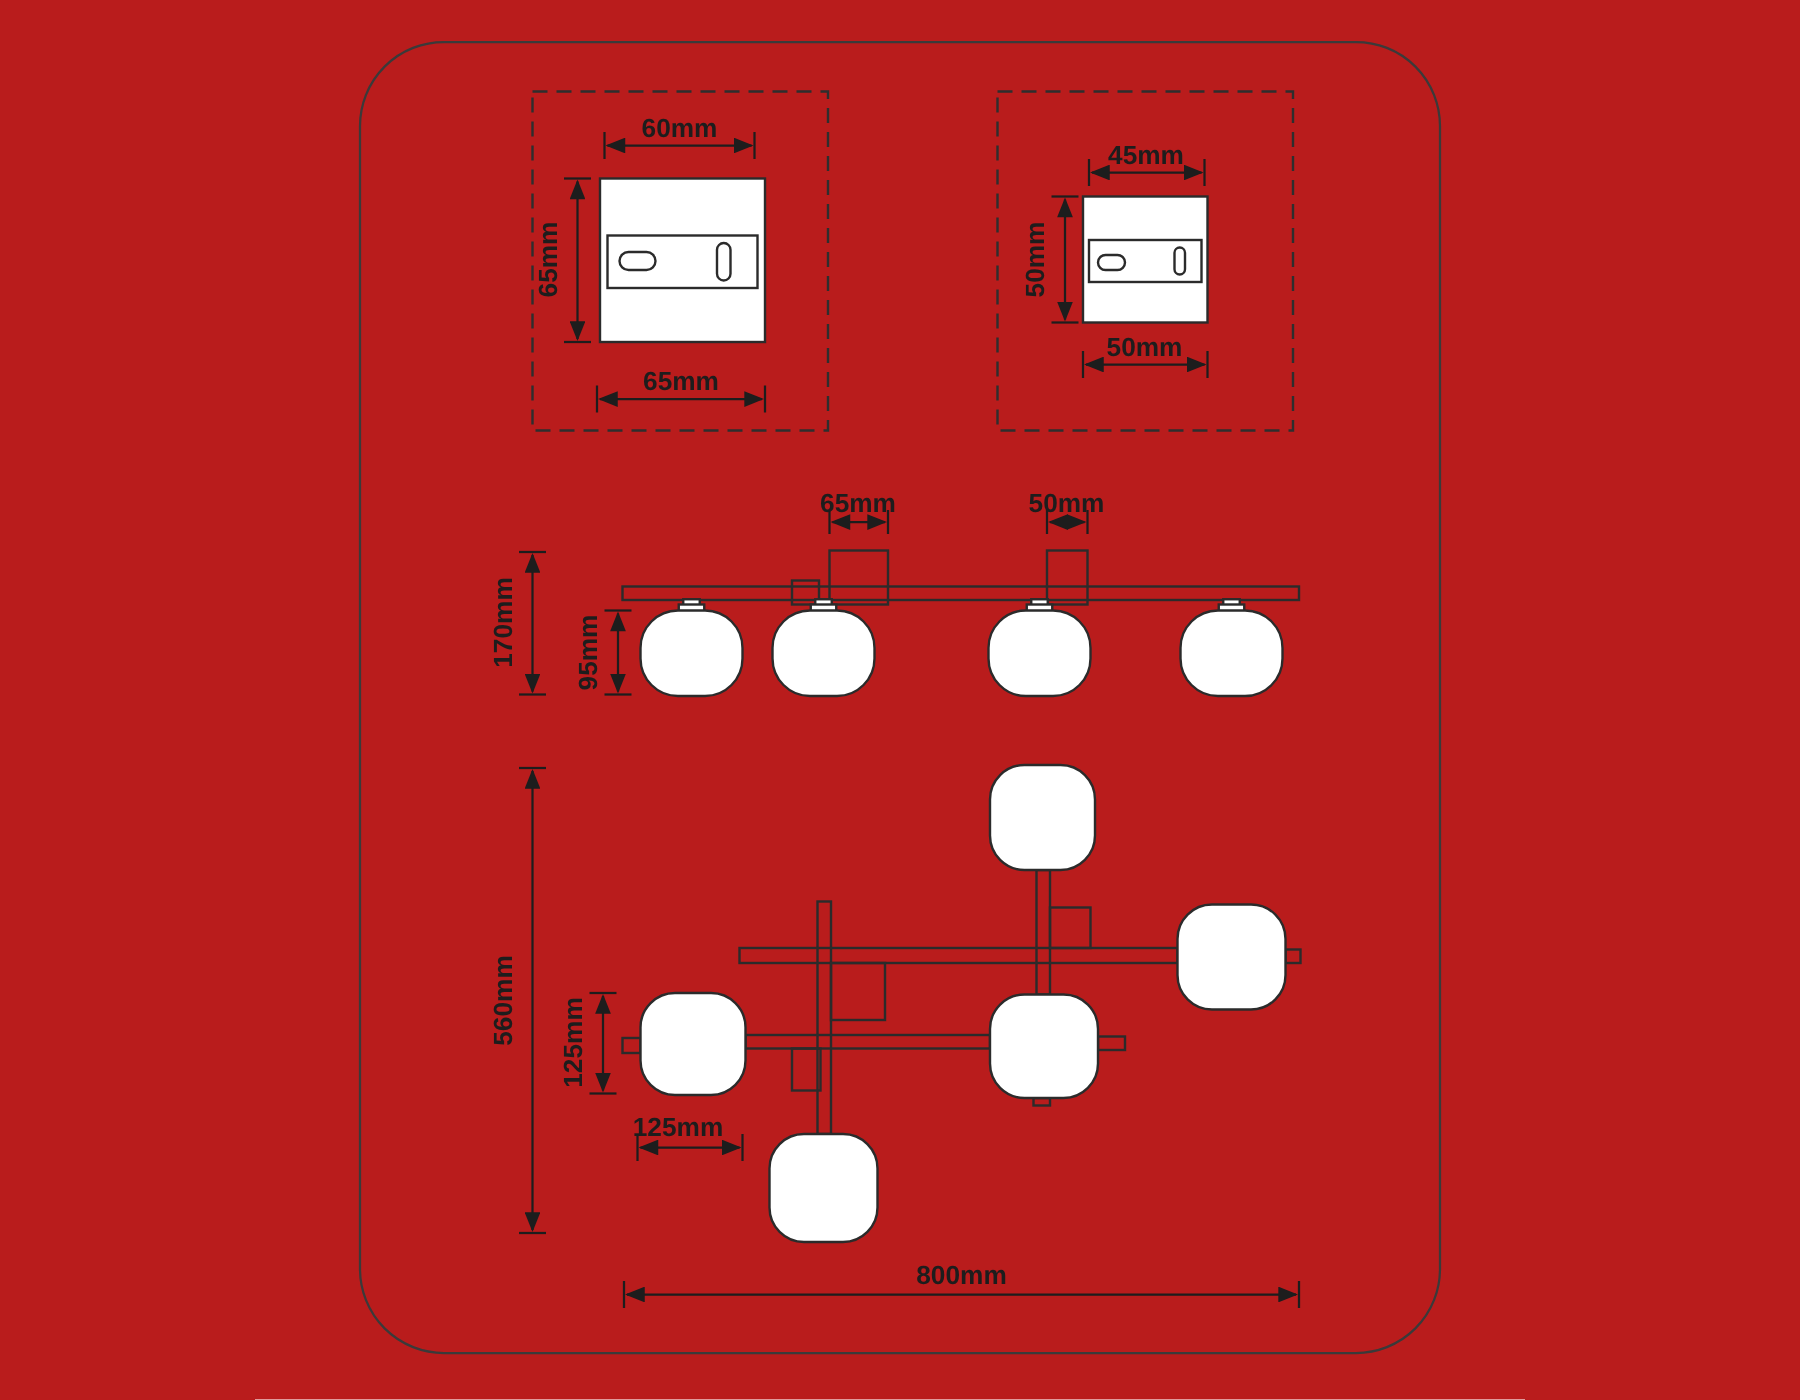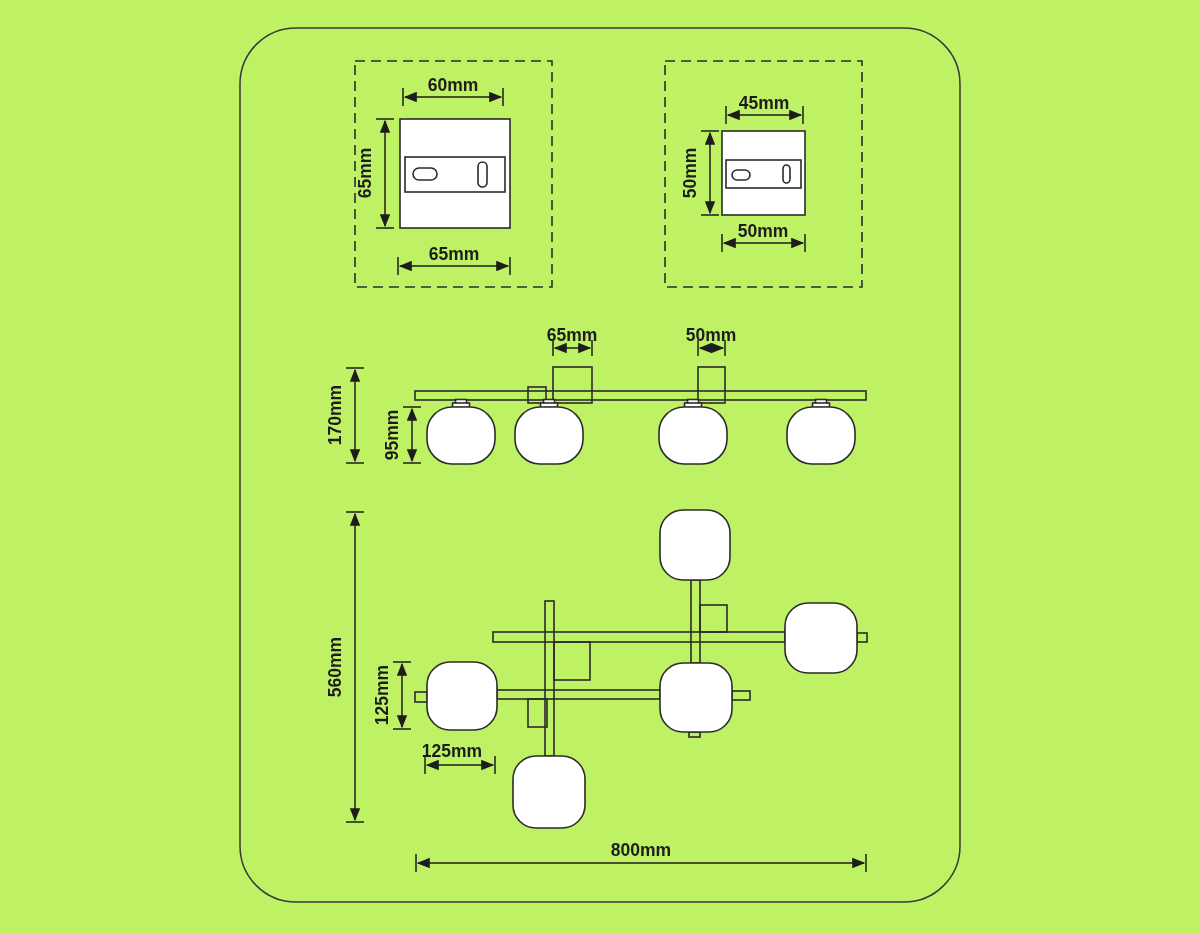--- a/index.html
+++ b/index.html
@@ -1,16 +1,16 @@
 <!DOCTYPE html>
 <html><head>
 <meta charset="utf-8">
 <style>
   html,body{margin:0;padding:0;background:#fff;}
-  .stage{width:1200px;height:933px;position:relative;background:#bef264;overflow:hidden;}
+  .stage{width:1200px;height:933px;position:relative;background:#b91c1c;overflow:hidden;}
   svg{display:block;}
   .ln{fill:none;stroke:#2b2b2b;stroke-width:1.6;}
   .fw{fill:#fff;stroke:#2b2b2b;stroke-width:1.6;}
   .dash{fill:none;stroke:#2e2e2e;stroke-width:1.6;stroke-dasharray:10 6;}
   .frame{fill:none;stroke:#3a3a3a;stroke-width:1.5;}
   .dim{fill:none;stroke:#1d1d1d;stroke-width:1.5;}
   .lbl{font-family:"Liberation Sans",sans-serif;font-weight:700;font-size:17.5px;fill:#1d1d1d;text-anchor:middle;}
 </style>
 </head>
 <body>

